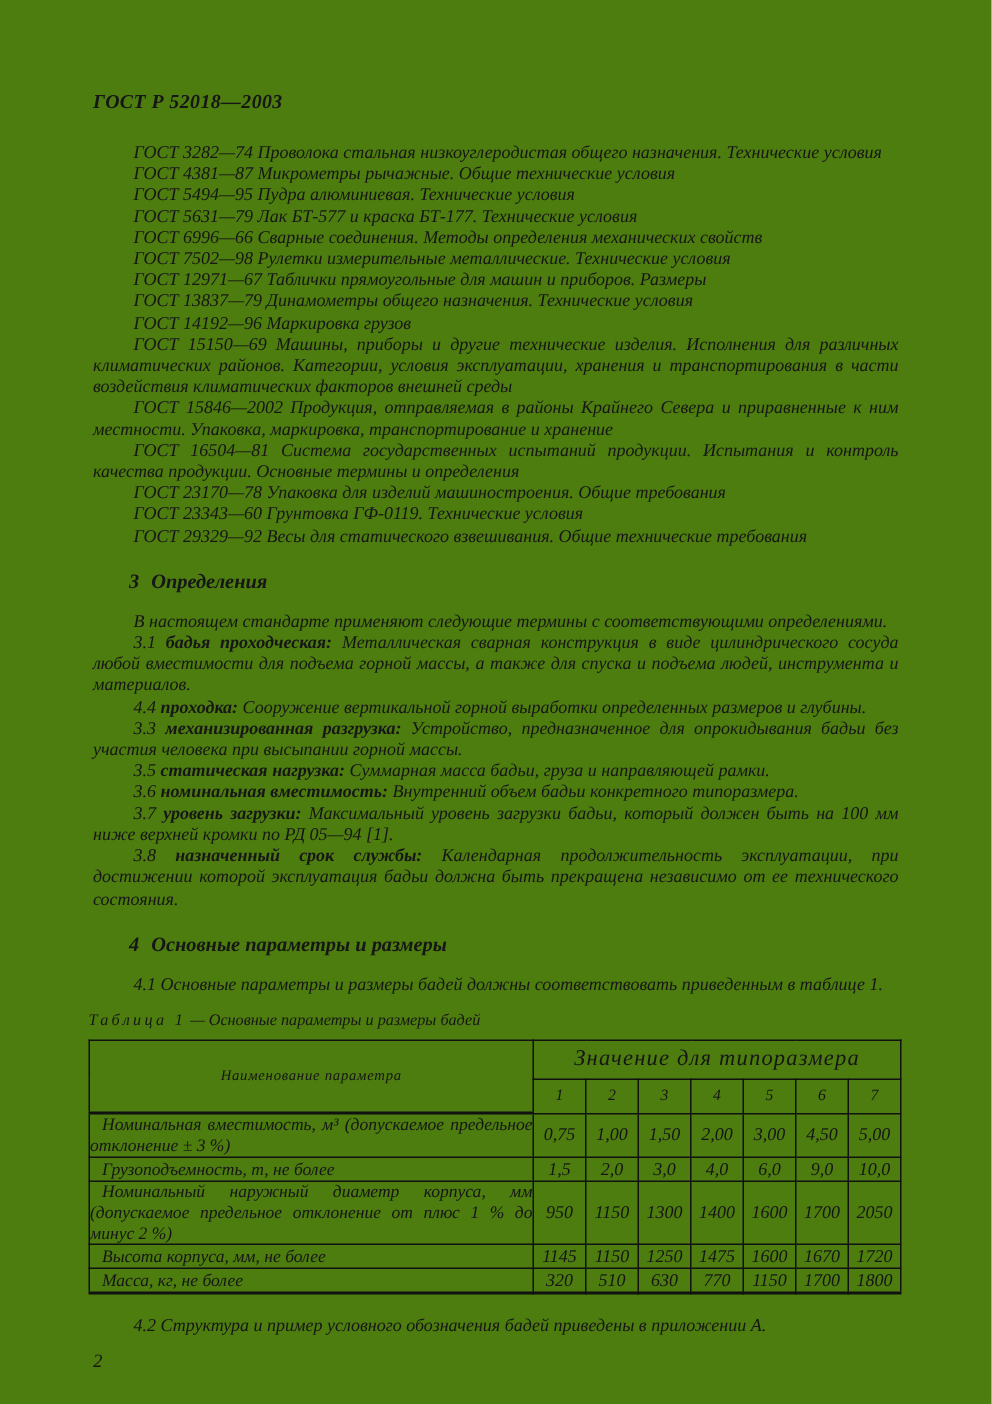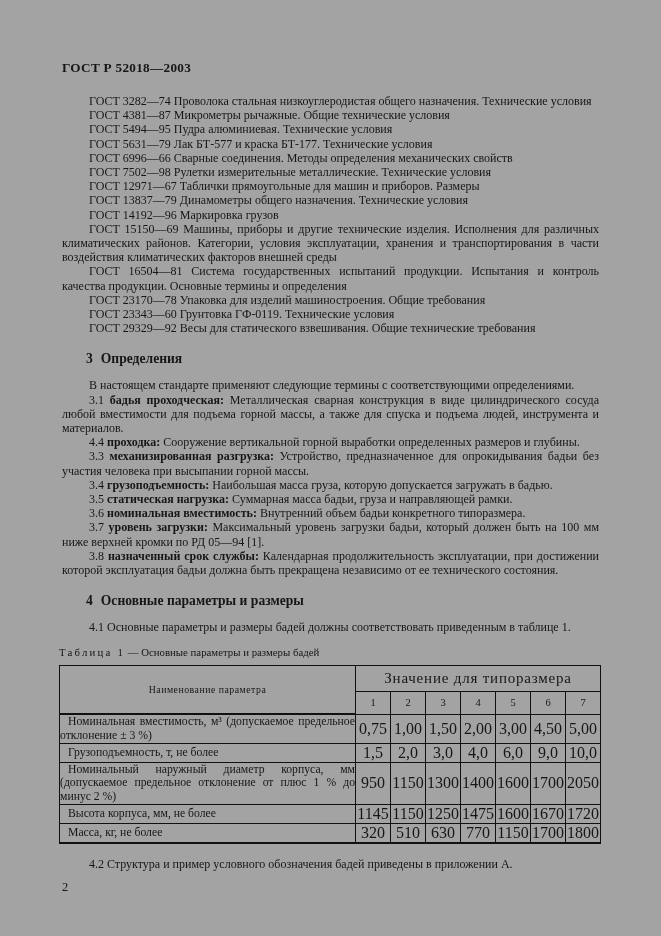--- a/index.html
+++ b/index.html
@@ -1,19 +1,19 @@
 <!DOCTYPE html>
 <html><head>
 <meta charset="utf-8">
 <style>
   html,body { margin:0; padding:0; background:#e8e8e8; }
   .page {
-    position:relative; width:661px; height:936px; background:#a3a3a3;
+    position:relative; width:661px; height:936px; background:#4d7c0f;
     color:#161616; font-family:"Liberation Serif","DejaVu Serif",serif;
-    overflow:hidden; margin:0 auto;
+    overflow:hidden; margin:0 auto;font-style:italic;
   }
   .content { position:absolute; left:62px; top:60px; width:537px; }
   .doc-header { font-weight:bold; font-size:13.2px; letter-spacing:0.3px; margin:0 0 18px 0; }
   p.body-p { margin:0; font-size:12px; line-height:14.2px; text-align:justify; text-indent:27px; }
   h2.sec { font-size:13.6px; font-weight:bold; margin:16px 0 11px 24px; }
   h2.sec .sec-num { margin-right:8px; }
   .t-term { font-weight:bold; }
   p.para-42 { margin-top:13px; }
   .tbl-caption { margin:11px 0 0 -3px; font-size:10.8px; }
   .caption-label { letter-spacing:2.2px; }
@@ -21,21 +21,21 @@
     border-collapse:collapse; table-layout:fixed; width:541px; margin:7px 0 0 -3px;
     border:1.3px solid #111; border-top-width:1.8px; border-bottom-width:2.4px;
   }
   table.t1 th, table.t1 td { border:1px solid #111; padding:0; overflow:hidden; }
   table.t1 thead th { font-weight:normal; vertical-align:middle; text-align:center; }
   th.param { font-size:9.8px; letter-spacing:0.5px; border-bottom:2px solid #111 !important; }
   th.group { font-size:15px; letter-spacing:0.8px; height:25px; }
   th.size  { font-size:10.5px; height:22px; border-bottom:2px solid #111; border-left-width:1.4px; border-right-width:1.4px; }
   tbody td { border-top:none; border-bottom:none; vertical-align:middle; }
   td.label { font-size:11.7px; line-height:13.8px; text-align:justify; padding:2.5px 3px 2.5px 2px; text-indent:8px; }
-  td.val   { font-size:16px; text-align:center; border-left-width:1.4px; border-right-width:1.4px;margin-top:20px; }
+  td.val   { font-size:12px; text-align:center; border-left-width:1.4px; border-right-width:1.4px;margin-top:20px; }
   p.page-num { margin:9px 0 0 0; font-size:12.5px; text-indent:0; }
 </style>
 </head>
 <body>
 
 <div class="page">
   <div class="content">
 
     <div class="doc-header">ГОСТ Р 52018—2003</div>
 
@@ -43,35 +43,35 @@
       <p class="body-p">ГОСТ 3282—74 Проволока стальная низкоуглеродистая общего назначения. Технические условия</p>
       <p class="body-p">ГОСТ 4381—87 Микрометры рычажные. Общие технические условия</p>
       <p class="body-p">ГОСТ 5494—95 Пудра алюминиевая. Технические условия</p>
       <p class="body-p">ГОСТ 5631—79 Лак БТ-577 и краска БТ-177. Технические условия</p>
       <p class="body-p">ГОСТ 6996—66 Сварные соединения. Методы определения механических свойств</p>
       <p class="body-p">ГОСТ 7502—98 Рулетки измерительные металлические. Технические условия</p>
       <p class="body-p">ГОСТ 12971—67 Таблички прямоугольные для машин и приборов. Размеры</p>
       <p class="body-p">ГОСТ 13837—79 Динамометры общего назначения. Технические условия</p>
       <p class="body-p">ГОСТ 14192—96 Маркировка грузов</p>
       <p class="body-p">ГОСТ 15150—69 Машины, приборы и другие технические изделия. Исполнения для различных климатических районов. Категории, условия эксплуатации, хранения и транспортирования в части воздействия климатических факторов внешней среды</p>
+      <p class="body-p">ГОСТ 15846—2002 Продукция, отправляемая в районы Крайнего Севера и приравненные к ним местности. Упаковка, маркировка, транспортирование и хранение</p>
       <p class="body-p">ГОСТ 16504—81 Система государственных испытаний продукции. Испытания и контроль качества продукции. Основные термины и определения</p>
       <p class="body-p">ГОСТ 23170—78 Упаковка для изделий машиностроения. Общие требования</p>
       <p class="body-p">ГОСТ 23343—60 Грунтовка ГФ-0119. Технические условия</p>
       <p class="body-p">ГОСТ 29329—92 Весы для статического взвешивания. Общие технические требования</p>
     </div>
 
     <h2 class="sec"><span class="sec-num">3</span><span>Определения</span></h2>
 
     <p class="body-p">В настоящем стандарте применяют следующие термины с соответствующими определениями.</p>
 
     <div>
       <p class="body-p"><span>3.1</span> <span class="t-term">бадья проходческая:</span> <span>Металлическая сварная конструкция в виде цилиндрического сосуда любой вместимости для подъема горной массы, а также для спуска и подъема людей, инструмента и материалов.</span></p>
       <p class="body-p"><span>4.4</span> <span class="t-term">проходка:</span> <span>Сооружение вертикальной горной выработки определенных размеров и глубины.</span></p>
       <p class="body-p"><span>3.3</span> <span class="t-term">механизированная разгрузка:</span> <span>Устройство, предназначенное для опрокидывания бадьи без участия человека при высыпании горной массы.</span></p>
-      <p class="body-p"><span>3.4</span> <span class="t-term">грузоподъемность:</span> <span>Наибольшая масса груза, которую допускается загружать в бадью.</span></p>
       <p class="body-p"><span>3.5</span> <span class="t-term">статическая нагрузка:</span> <span>Суммарная масса бадьи, груза и направляющей рамки.</span></p>
       <p class="body-p"><span>3.6</span> <span class="t-term">номинальная вместимость:</span> <span>Внутренний объем бадьи конкретного типоразмера.</span></p>
       <p class="body-p"><span>3.7</span> <span class="t-term">уровень загрузки:</span> <span>Максимальный уровень загрузки бадьи, который должен быть на 100 мм ниже верхней кромки по РД 05—94 [1].</span></p>
       <p class="body-p"><span>3.8</span> <span class="t-term">назначенный срок службы:</span> <span>Календарная продолжительность эксплуатации, при достижении которой эксплуатация бадьи должна быть прекращена независимо от ее технического состояния.</span></p>
     </div>
 
     <h2 class="sec"><span class="sec-num">4</span><span>Основные параметры и размеры</span></h2>
 
     <p class="body-p">4.1 Основные параметры и размеры бадей должны соответствовать приведенным в таблице 1.</p>
 

